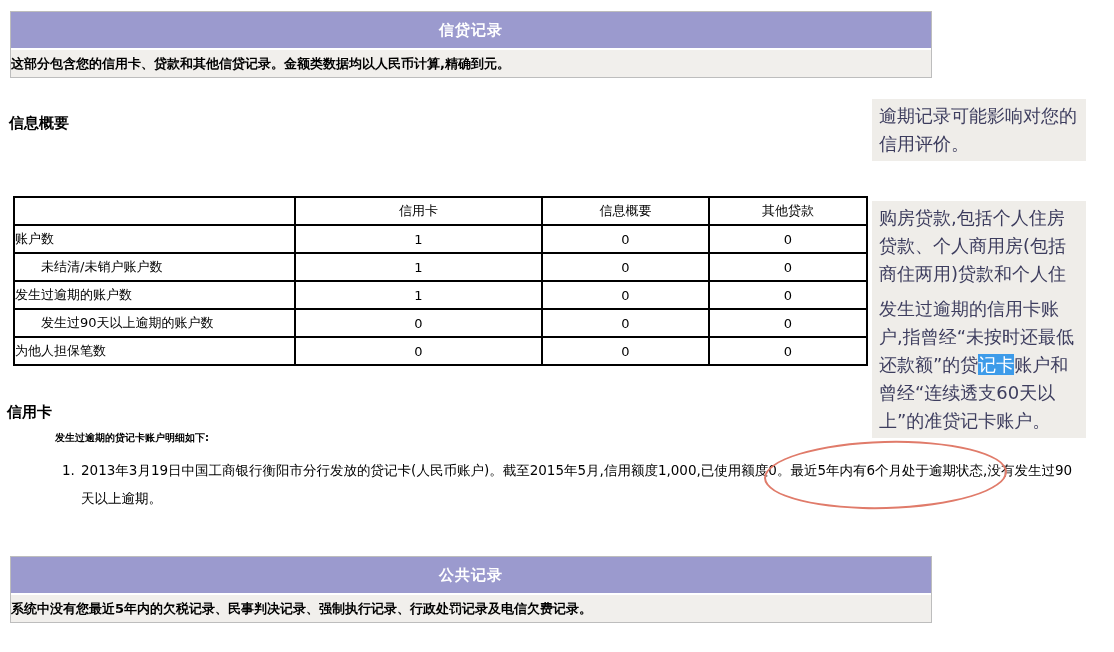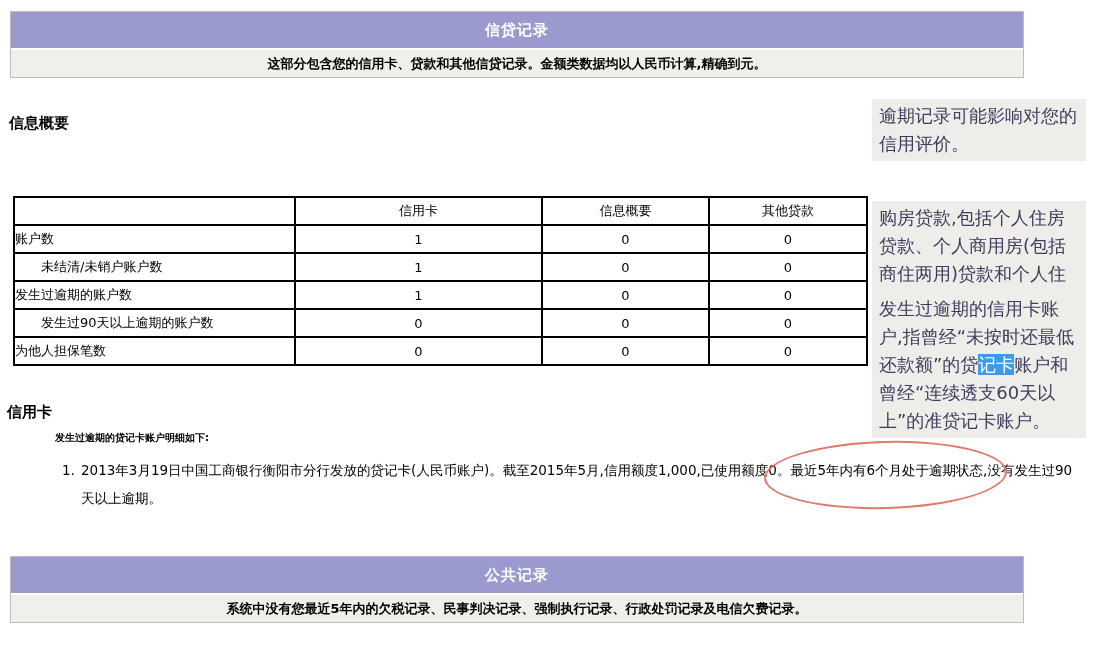--- a/index.html
+++ b/index.html
@@ -3,33 +3,33 @@
 <meta charset="utf-8">
 <style>
   html, body { margin: 0; padding: 0; background: #ffffff; }
   body {
     width: 1114px; height: 652px; position: relative; overflow: hidden;
     font-family: "DejaVu Sans", "Liberation Sans", sans-serif;
     color: #000;
   }
   
   .block {
-    position: absolute; left: 10px; width: 1014px;
+    position: absolute; left: 10px; width: 922px;
     border: 1px solid #bdbdbd; background: #ffffff; box-sizing: border-box;
   }
   .block-top { top: 11px; }
   .block-bottom { top: 556px; }
   .bar-purple {
     height: 36px; background: #9B9ACE; border-bottom: 2px solid #ffffff;
     color: #ffffff; font-weight: bold; font-size: 15px;
     text-align: center; line-height: 36px; letter-spacing: 1px;
   }
   .bar-gray {
     height: 27px; background: #F1EFEC;
-    text-align: center; font-size: 13px; font-weight: bold; line-height: 27px;
+    font-size: 13px; font-weight: bold; line-height: 27px;
   }
   
   .h-summary {
     position: absolute; left: 9px; top: 114px;
     font-size: 15px; font-weight: bold;
   }
   .h-cc {
     position: absolute; left: 7px; top: 403px;
     font-size: 15px; font-weight: bold;
   }

